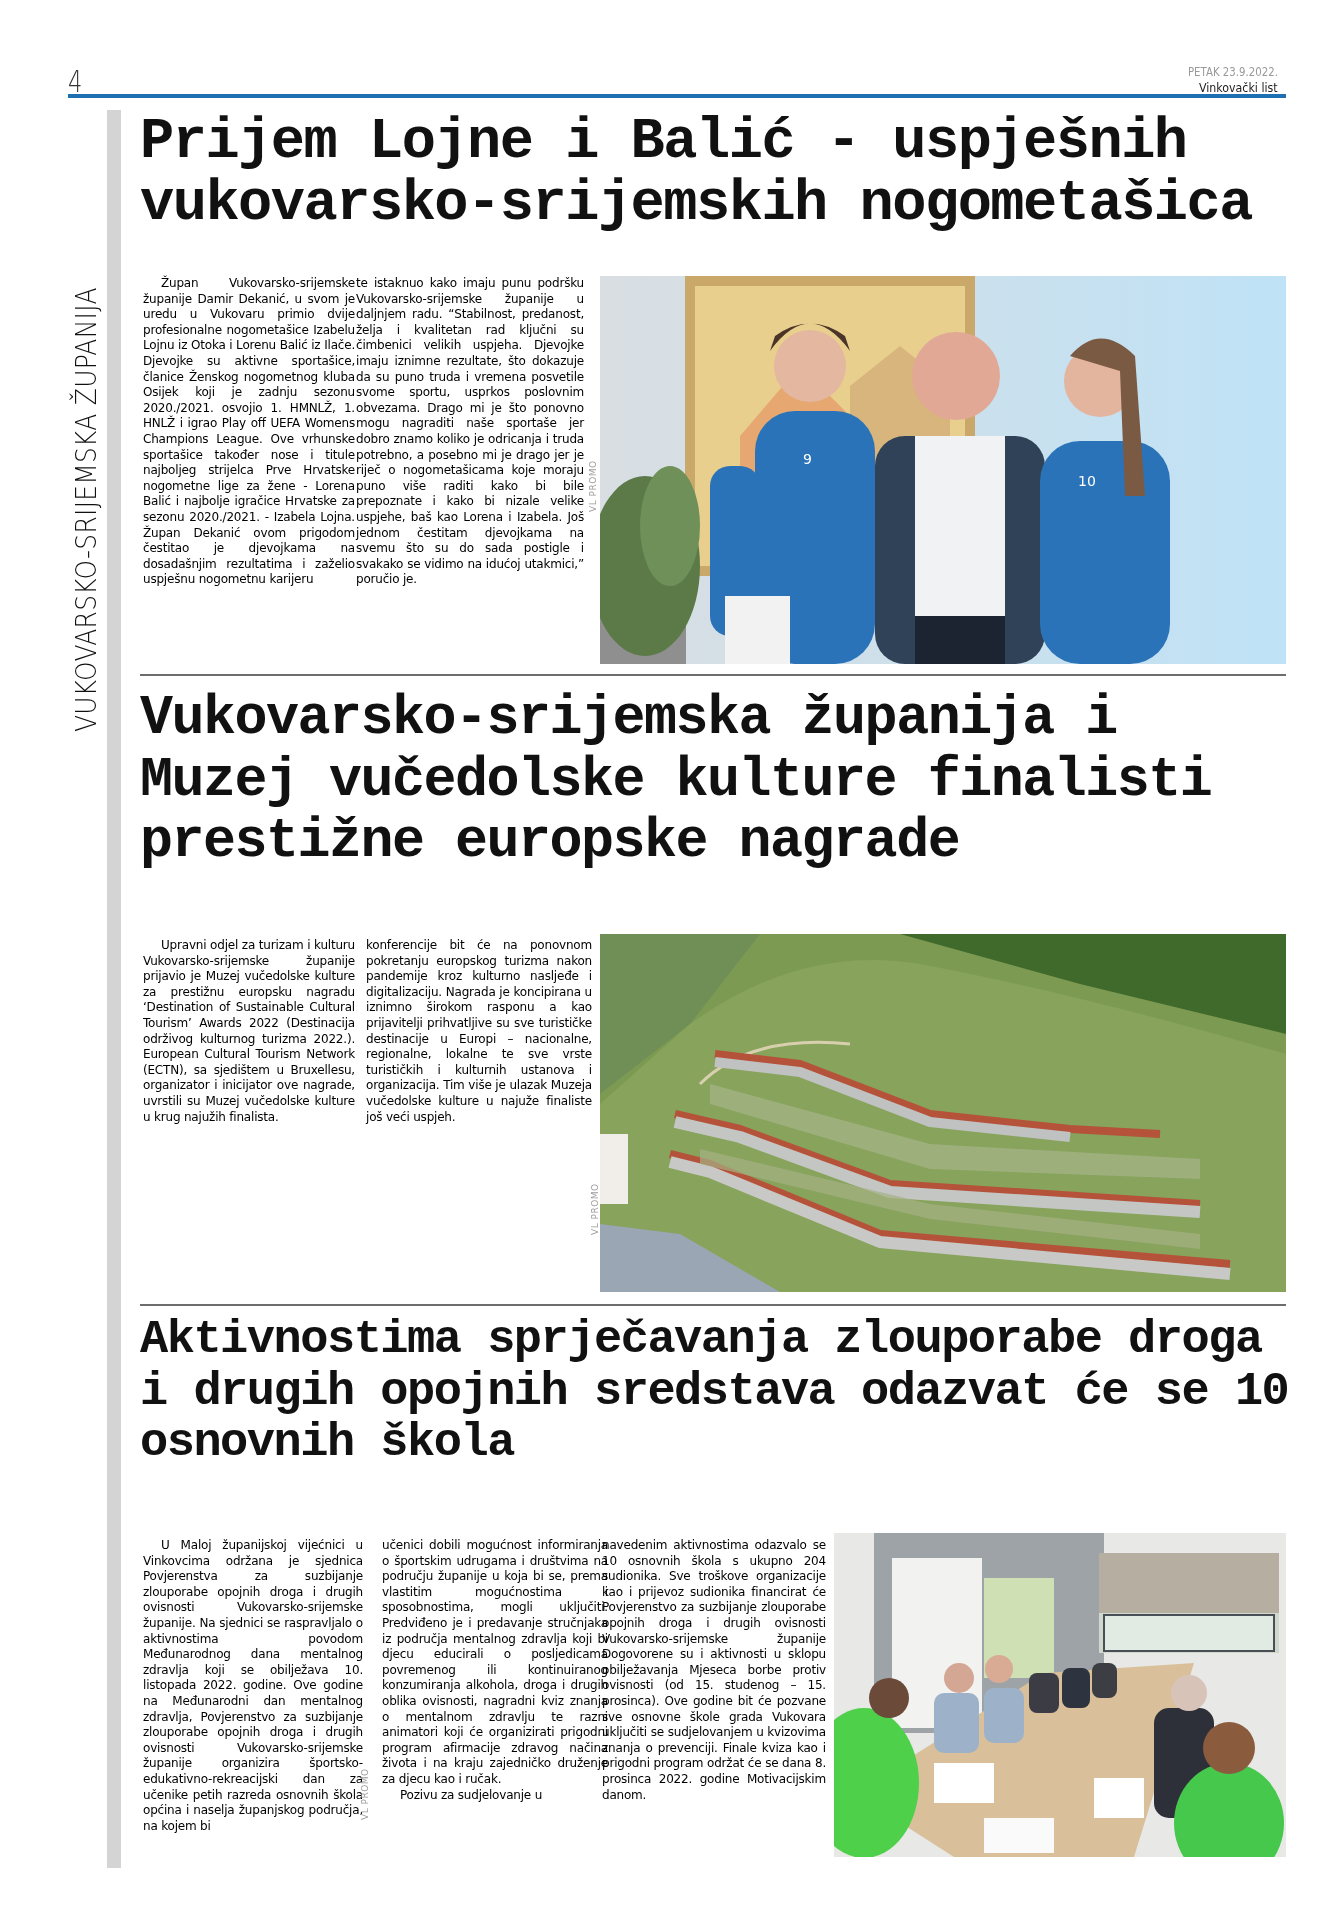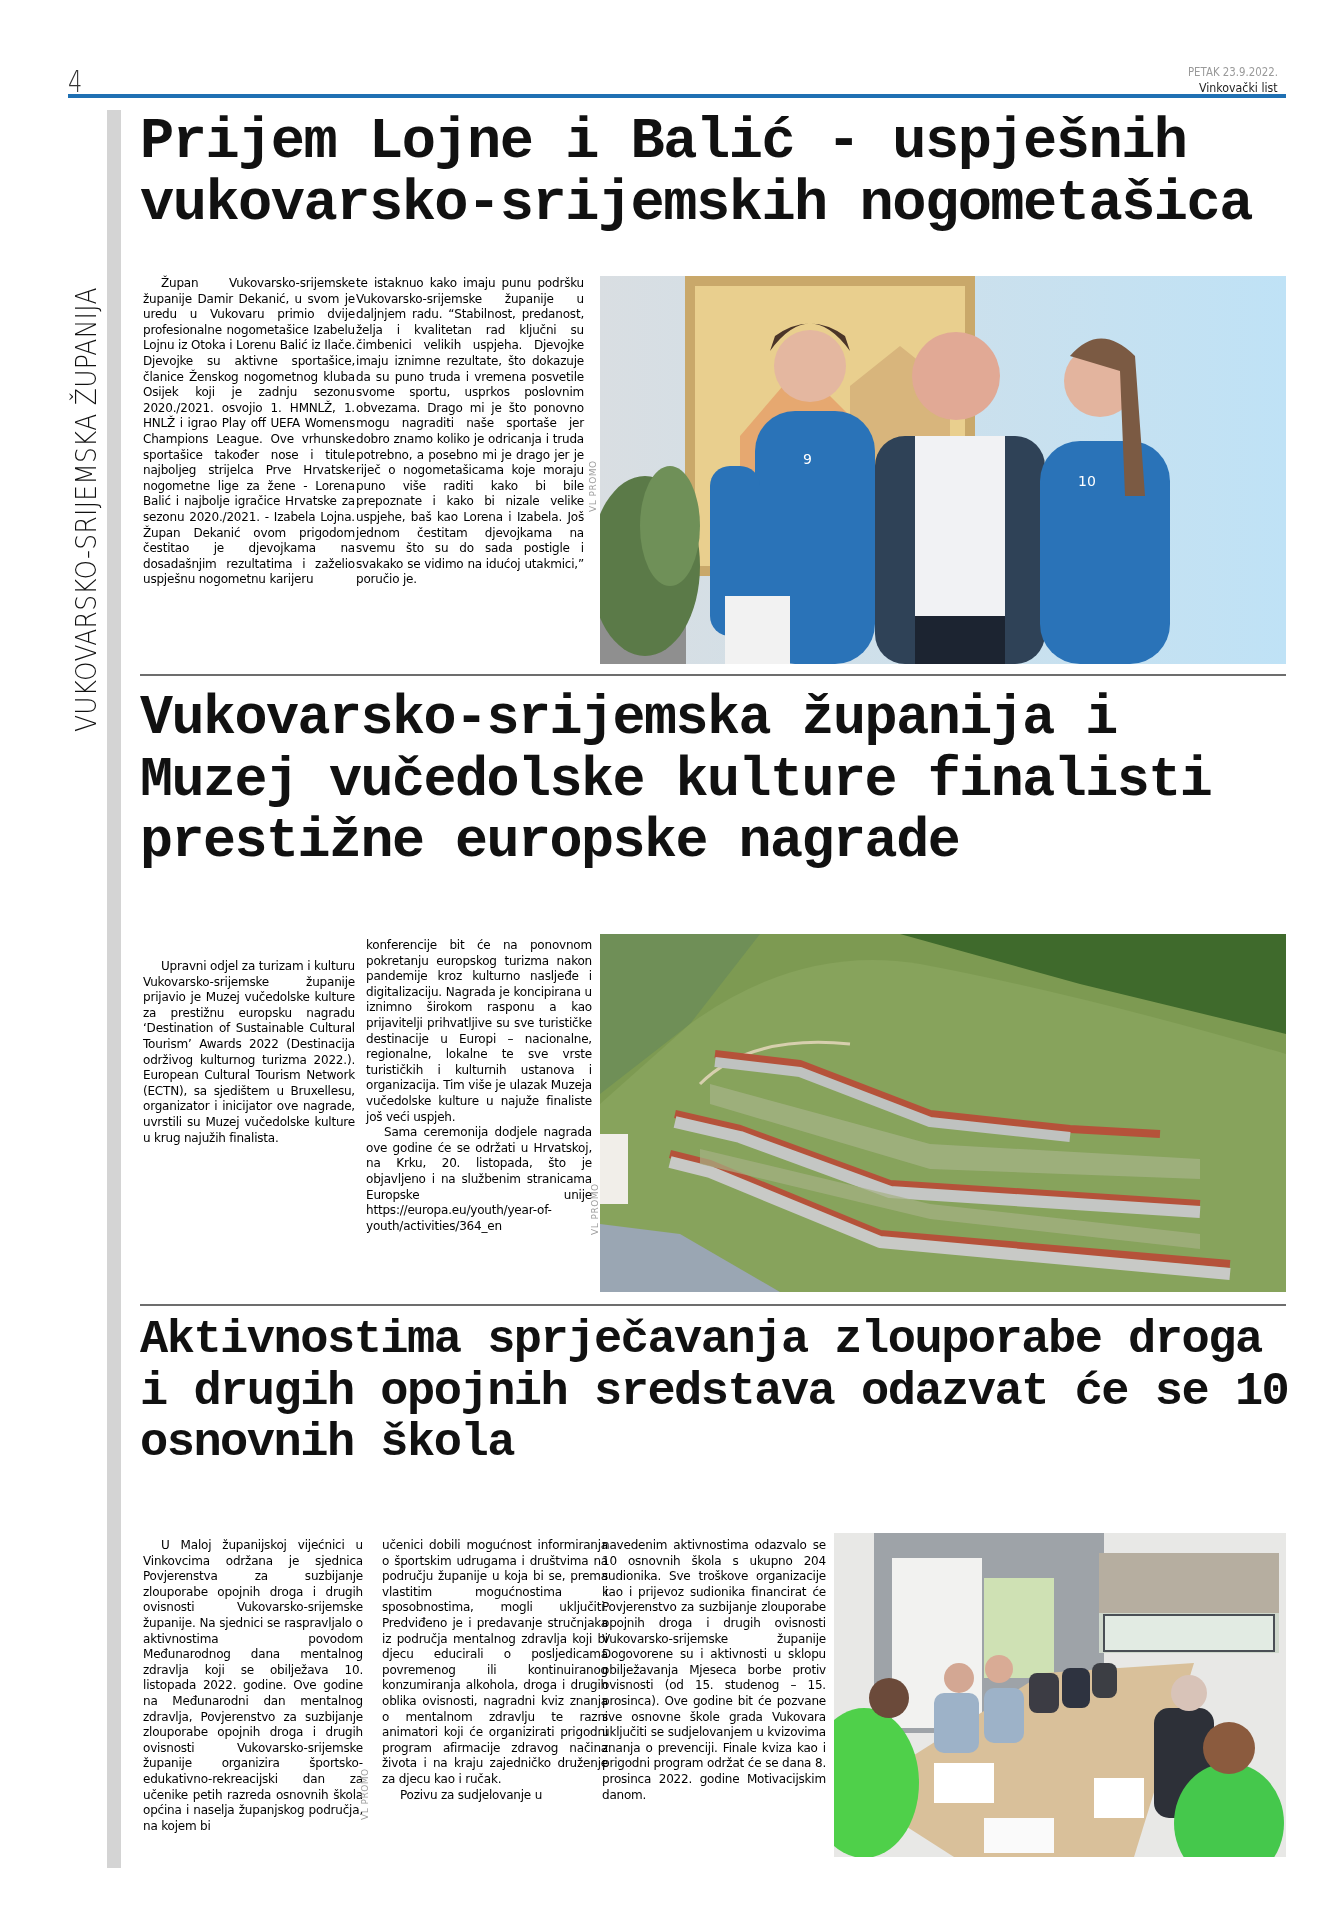--- a/index.html
+++ b/index.html
@@ -32,21 +32,21 @@
   .h3 { top: 1314px; font-size: 47px; width: 1160px; line-height: 1.1; }
 
   
   .col { font-family: "DejaVu Sans", sans-serif; font-size: 12px; line-height: 15.6px; text-align: justify;
          color: #000000; letter-spacing: -0.2px; hyphens: auto; }
   .col p { margin: 0; text-indent: 18px; }
   .col p.noindent { text-indent: 0; }
 
   .a1c1 { left: 143px; top: 276px; width: 212px; }
   .a1c2 { left: 356px; top: 276px; width: 228px; }
-  .a2c1 { left: 143px; top: 938px; width: 212px; margin-top: 21px; }
+  .a2c1 { left: 143px; top: 938px; width: 212px; }
   .a2c2 { left: 366px; top: 938px; width: 226px; }
   .a3c1 { left: 143px; top: 1538px; width: 220px; }
   .a3c2 { left: 382px; top: 1538px; width: 226px; }
   .a3c3 { left: 602px; top: 1538px; width: 224px; }
 
   
   .divider { left: 140px; height: 2px; background: #6d6d6d; width: 1146px; }
   .d1 { top: 674px; }
   .d2 { top: 1304px; }
 
@@ -118,21 +118,20 @@
   </svg>
 </div>
 <div class="abs divider d1"></div>
 
 <h1 class="abs headline h2">Vukovarsko-srijemska županija i Muzej vučedolske kulture finalisti prestižne europske nagrade</h1>
 <div class="abs col a2c1">
   <p>Upravni odjel za turizam i kulturu Vukovarsko-srijemske županije prijavio je Muzej vučedolske kulture za prestižnu europsku nagradu ‘Destination of Sustainable Cultural Tourism’ Awards 2022 (Destinacija održivog kulturnog turizma 2022.). European Cultural Tourism Network (ECTN), sa sjedištem u Bruxellesu, organizator i inicijator ove nagrade, uvrstili su Muzej vučedolske kulture u krug najužih finalista.</p>
 </div>
 <div class="abs col a2c2">
   <p class="noindent">konferencije bit će na ponovnom pokretanju europskog turizma nakon pandemije kroz kulturno nasljeđe i digitalizaciju. Nagrada je koncipirana u iznimno širokom rasponu a kao prijavitelji prihvatljive su sve turističke destinacije u Europi – nacionalne, regionalne, lokalne te sve vrste turističkih i kulturnih ustanova i organizacija. Tim više je ulazak Muzeja vučedolske kulture u najuže finaliste još veći uspjeh.</p>
-  <p>Sama ceremonija dodjele nagrada ove godine će se održati u Hrvatskoj, na Krku, 20. listopada, što je objavljeno i na službenim stranicama Europske unije https://europa.eu/youth/year-of-youth/activities/364_en</p>
 </div>
 <div class="abs credit" style="left:590px; top:1235px;">VL PROMO</div>
 <div class="abs photo p2" title="Zračni snimak Muzeja vučedolske kulture">
   <svg viewBox="0 0 686 358" preserveAspectRatio="none">
     <rect width="686" height="358" fill="#7d9a52"></rect>
     <polygon points="300,0 686,0 686,100 480,50" fill="#3f6a2c"></polygon>
     <polygon points="0,0 160,0 90,90 0,160" fill="#6f8f57"></polygon>
     <path d="M90 90 Q200 10 320 30 Q480 60 686 120 L686 358 L0 358 L0 170 Z" fill="#87a35c"></path>
     <path d="M100 150 Q150 100 250 110" stroke="#d7cfae" stroke-width="3" fill="none"></path>
 

